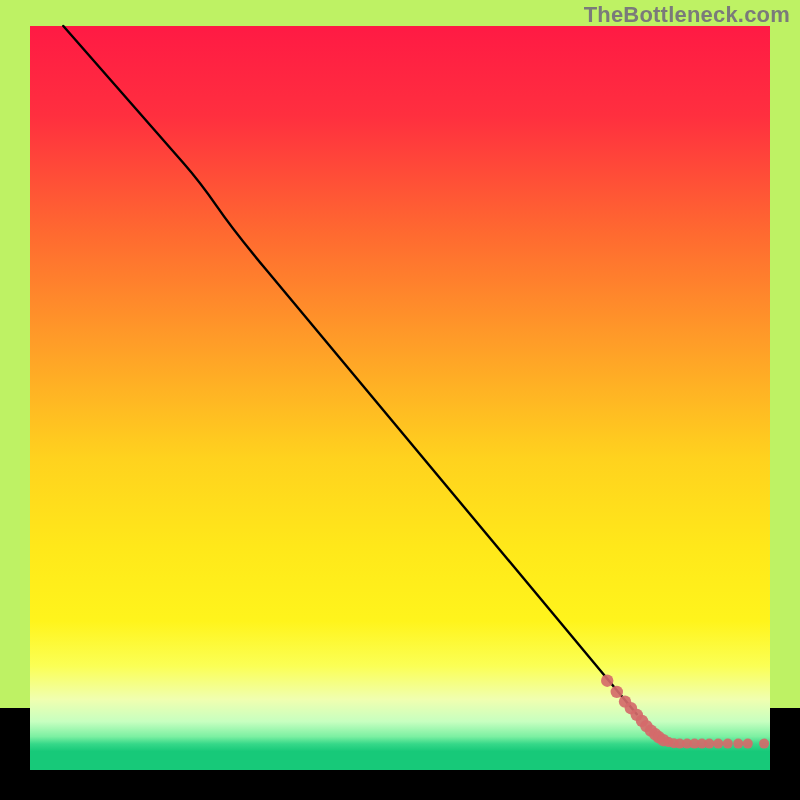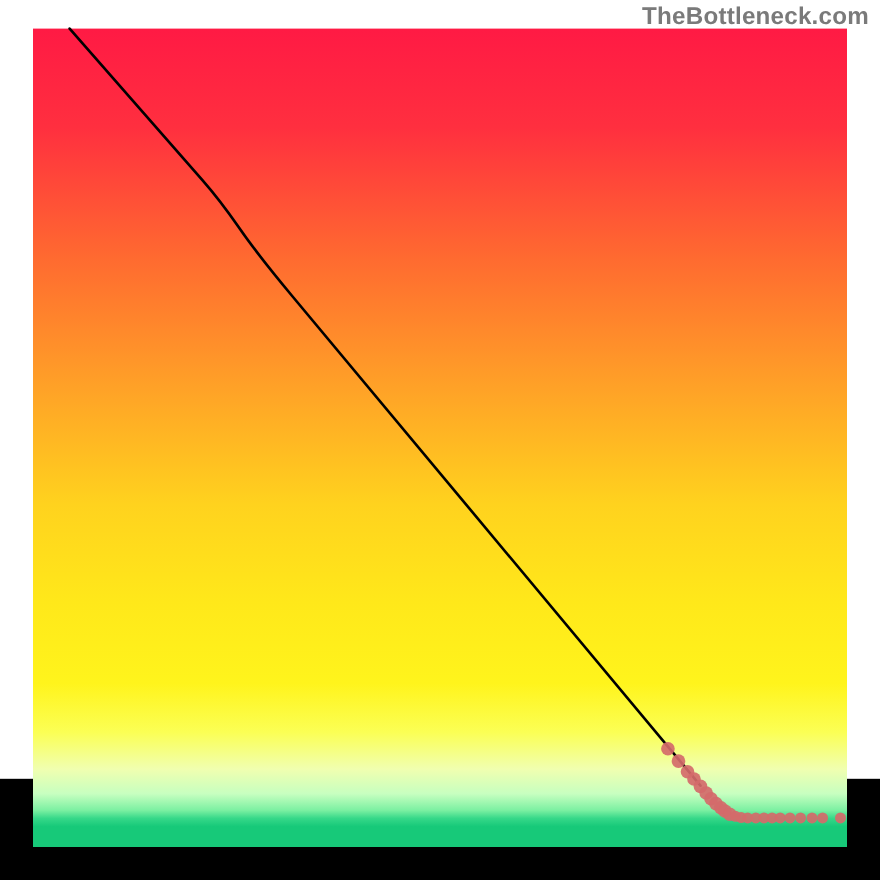--- a/index.html
+++ b/index.html
@@ -8,21 +8,21 @@
     width: 800px;
     height: 800px;
     overflow: hidden;
     background: #000;
     font-family: Arial, Helvetica, sans-serif;
   }
   .stage {
     position: relative;
     width: 800px;
     height: 708px;
-    background: #ffffff;
+    background: #bef264;
   }
   .watermark {
     position: absolute;
     top: 2px;
     right: 10px;
     color: #7a7a7a;
     font-size: 22px;
     font-weight: 600;
     letter-spacing: 0.2px;
     z-index: 60;

